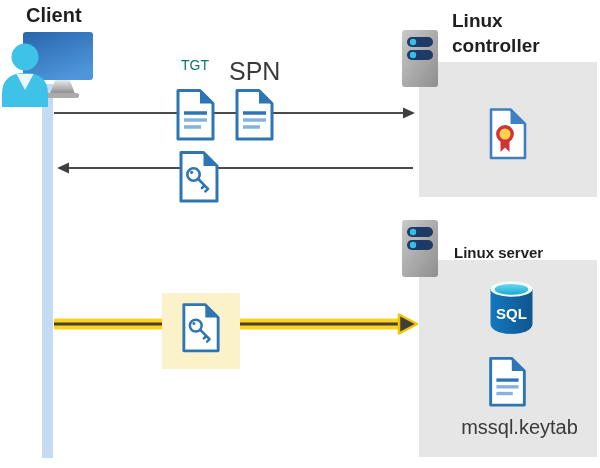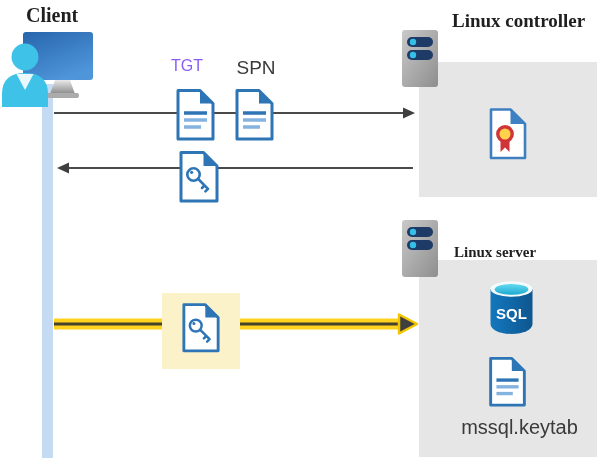--- a/index.html
+++ b/index.html
@@ -3,26 +3,26 @@
 <meta charset="utf-8">
 <style>
   html,body{margin:0;padding:0;background:#fff;}
   .canvas{
     position:relative;width:600px;height:468px;background:#fff;overflow:hidden;
     font-family:"Liberation Sans",sans-serif;
   }
   .abs{position:absolute;}
   
   .lbl{color:#1f1f1f;white-space:pre-line;}
-  .lbl-bold{font-weight:700;font-family:Liberation Serif, serif;}
+  .lbl-bold{font-weight:700;}
   .client-label{left:26px;top:4px;font-size:20px;z-index:4;}
   .dc-label{left:452px;top:8px;width:138px;font-size:19px;line-height:25px;z-index:4;}
   .linux-label{left:454px;top:244px;width:140px;font-size:15px;z-index:4;}
-  .tgt-label{left:162px;top:57px;width:50px;font-size:16px;text-align:center;color:#8b5cf6;z-index:4;}
-  .spn-label{left:229px;top:57px;width:54px;font-size:19px;text-align:center;color:#3a3a3a;z-index:4;}
+  .tgt-label{left:170px;top:57px;width:50px;font-size:14px;text-align:center;color:#0f766e;z-index:4;}
+  .spn-label{left:229px;top:57px;width:54px;font-size:25px;text-align:left;color:#3a3a3a;z-index:4;}
   .keytab-label{left:419px;top:416px;width:201px;font-size:20px;text-align:center;color:#3a3a3a;z-index:4;}
   
   .zone{background:#E6E6E6;z-index:0;}
   .dc-zone{left:419px;top:62px;width:178px;height:135px;}
   .linux-zone{left:419px;top:260px;width:178px;height:197px;}
   .lifeline{left:42px;top:84px;width:11px;height:374px;background:#C5DBF4;z-index:1;}
   .highlight-box{left:162px;top:293px;width:78px;height:76px;background:#FBF2CA;z-index:2;}
   
   .arrow{z-index:1;}
   .arrow-right{left:54px;top:105px;}

